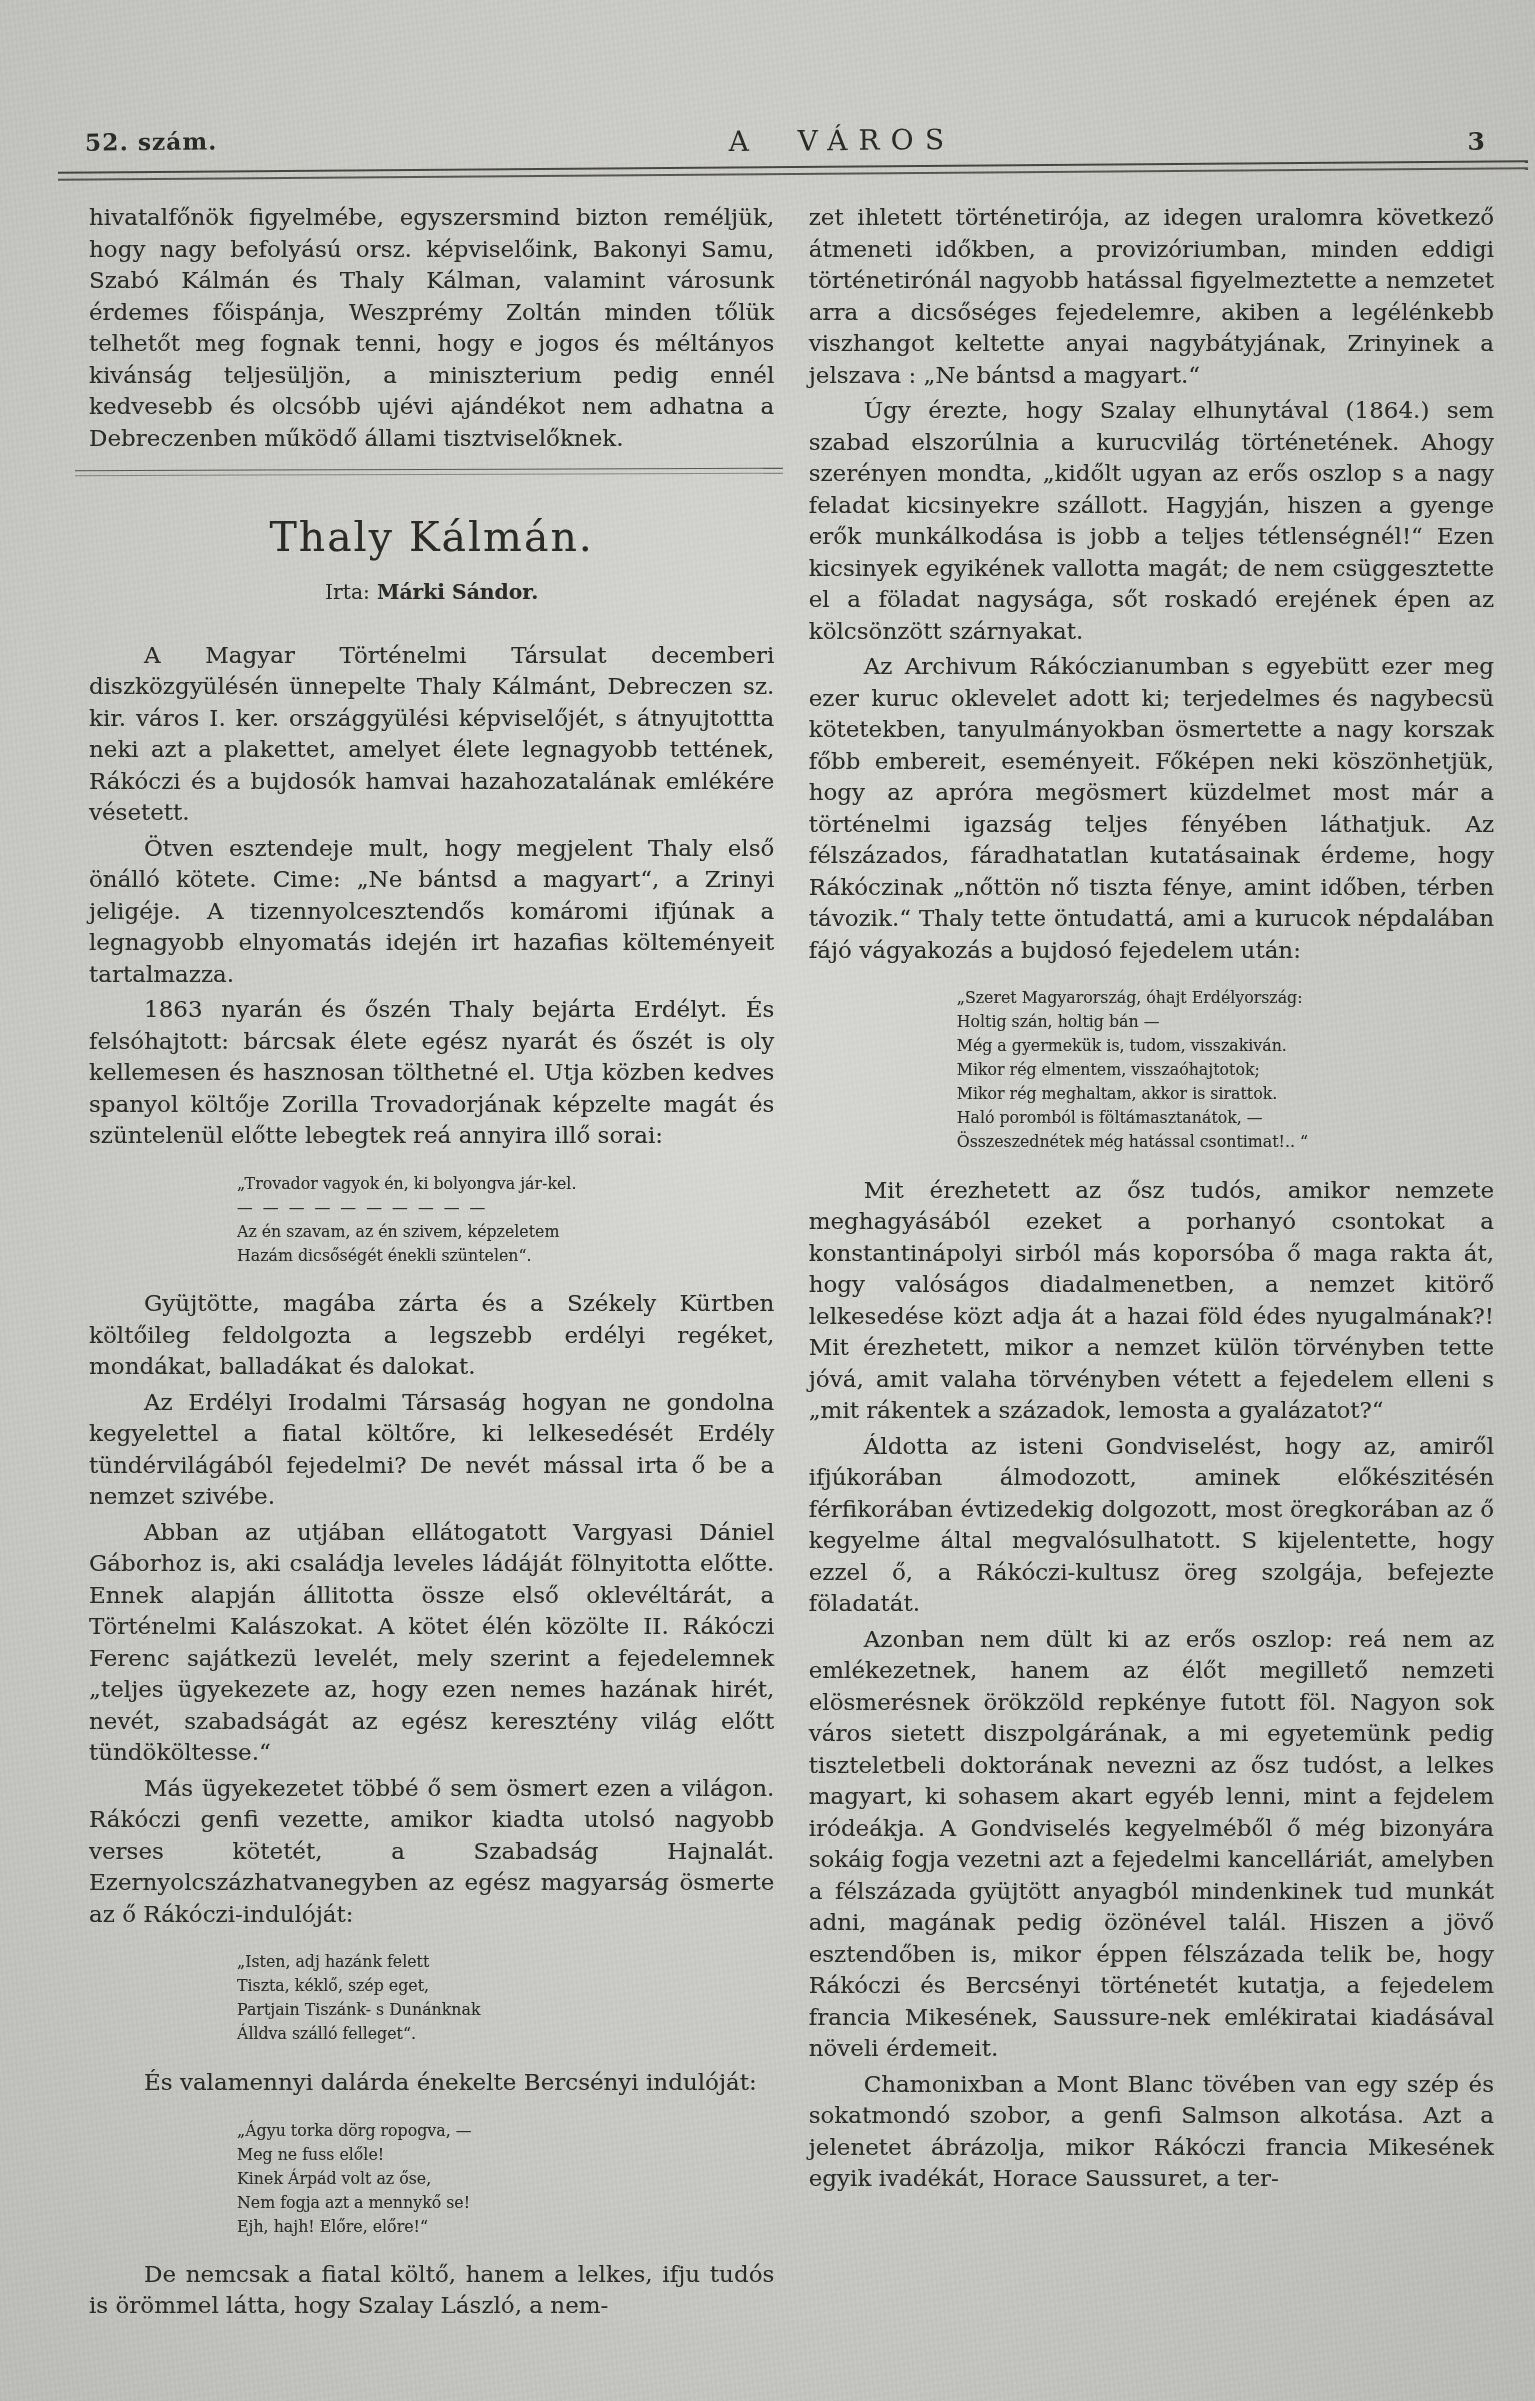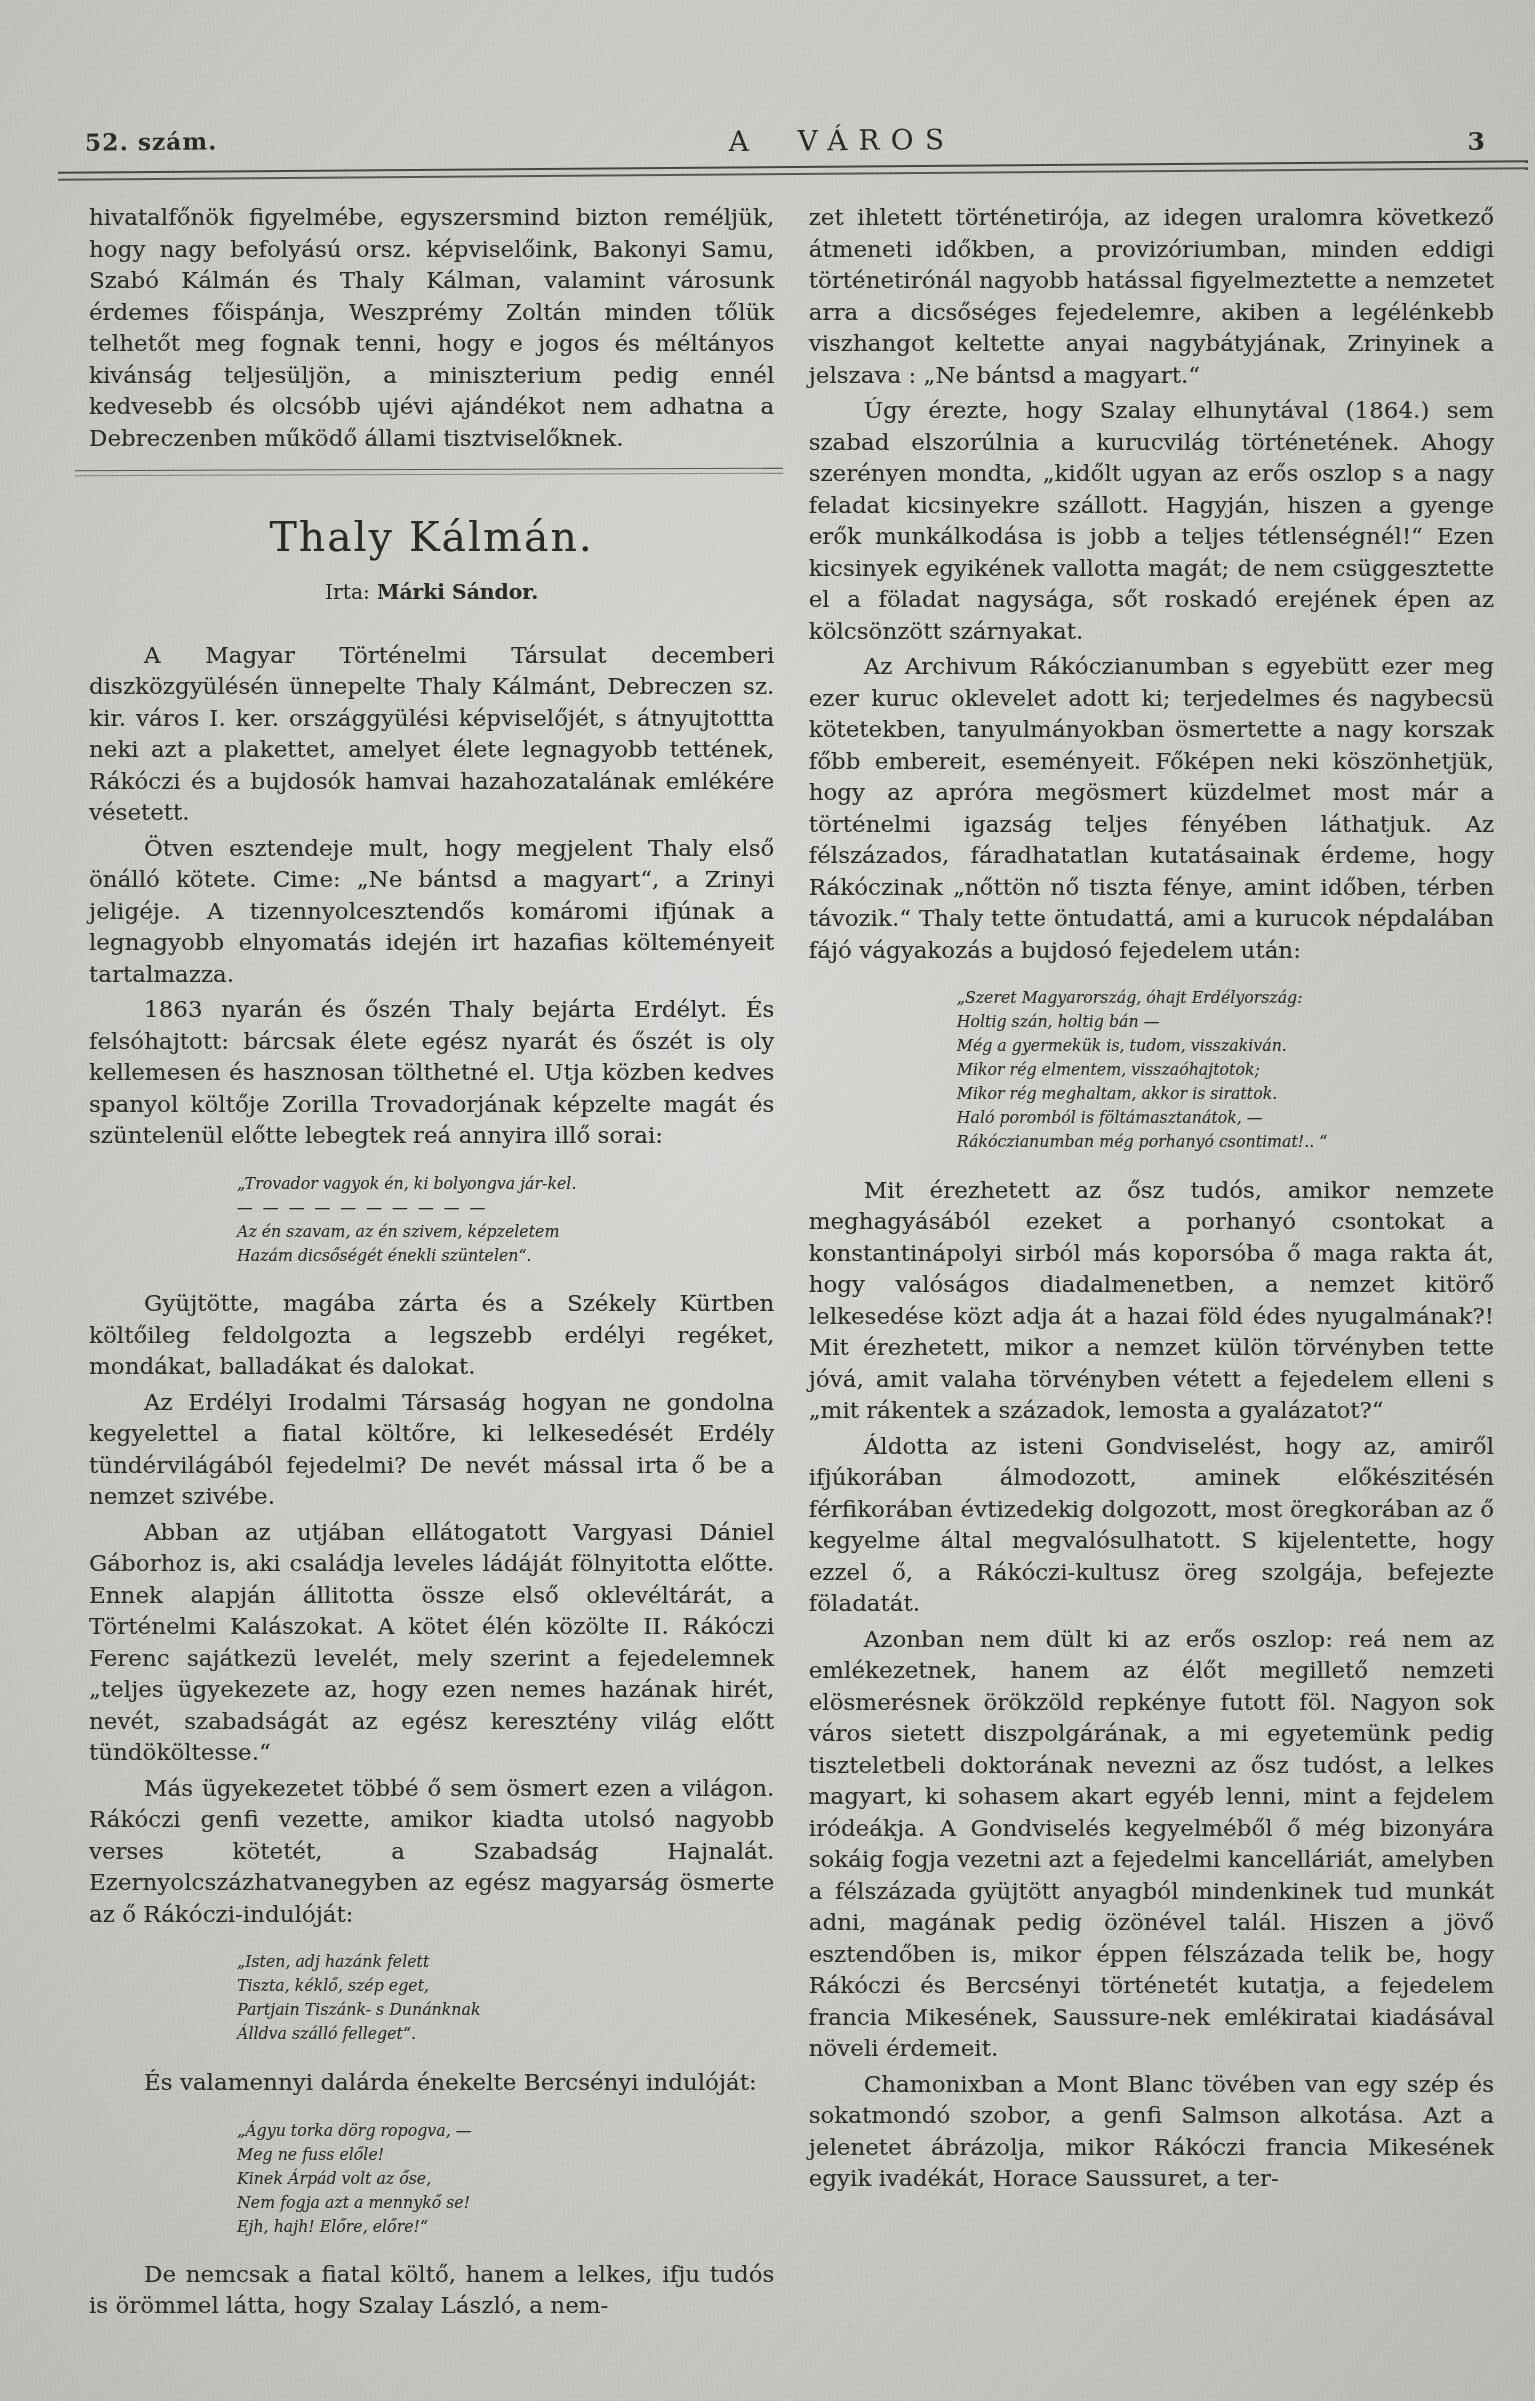--- a/index.html
+++ b/index.html
@@ -36,21 +36,21 @@
     height:3.6px;margin:15.2px -4.1px 1px -10.2px;
     border-top:1.5px solid rgba(48,46,40,0.75);
     border-bottom:1px solid rgba(48,46,40,0.45);
     transform:rotate(-0.2deg);
   }
   .article-title{margin:38px 0 17.3px;text-align:center;text-indent:0;
     font-size:41px;font-weight:400;letter-spacing:2px;line-height:49px;}
   .byline{margin:0 0 34px;text-align:center;font-size:20.3px;line-height:26.4px;}
   .byline-author{font-weight:700;margin-left:7.1px;}
   .verse{margin:20.3px 0 20.3px 0;padding-left:152px;text-align:left;
-    font-size:15.8px;line-height:24px;font-style:italic;}
+    font-size:15.8px;line-height:24px;}
   .verse-line{white-space:pre-wrap;}
 </style>
 </head>
 <body>
 
 <div class="page">
   <div class="header">
     <span class="issue">52. szám.</span>
     <span class="masthead">A VÁROS</span>
     <span class="pagenum">3</span>
@@ -96,21 +96,21 @@
         <p class="para">zet ihletett történetirója, az idegen uralomra következő átmeneti időkben, a provizóriumban, minden eddigi történetirónál nagyobb hatással figyelmeztette a nemzetet arra a dicsőséges fejedelemre, akiben a legélénkebb viszhangot keltette anyai nagybátyjának, Zrinyinek a jelszava : „Ne bántsd a magyart.“</p>
         <p class="para indent">Úgy érezte, hogy Szalay elhunytával (1864.) sem szabad elszorúlnia a kurucvilág történetének. Ahogy szerényen mondta, „kidőlt ugyan az erős oszlop s a nagy feladat kicsinyekre szállott. Hagyján, hiszen a gyenge erők munkálkodása is jobb a teljes tétlenségnél!“ Ezen kicsinyek egyikének vallotta magát; de nem csüggesztette el a föladat nagysága, sőt roskadó erejének épen az kölcsönzött szárnyakat.</p>
         <p class="para indent">Az Archivum Rákóczianumban s egyebütt ezer meg ezer kuruc oklevelet adott ki; terjedelmes és nagybecsü kötetekben, tanyulmányokban ösmertette a nagy korszak főbb embereit, eseményeit. Főképen neki köszönhetjük, hogy az apróra megösmert küzdelmet most már a történelmi igazság teljes fényében láthatjuk. Az félszázados, fáradhatatlan kutatásainak érdeme, hogy Rákóczinak „nőttön nő tiszta fénye, amint időben, térben távozik.“ Thaly tette öntudattá, ami a kurucok népdalában fájó vágyakozás a bujdosó fejedelem után:</p>
         <div class="verse">
           <div class="verse-line">„Szeret Magyarország, óhajt Erdélyország:</div>
           <div class="verse-line">Holtig szán, holtig bán —</div>
           <div class="verse-line">Még a gyermekük is, tudom, visszakiván.</div>
           <div class="verse-line">Mikor rég elmentem, visszaóhajtotok;</div>
           <div class="verse-line">Mikor rég meghaltam, akkor is sirattok.</div>
           <div class="verse-line">Haló poromból is föltámasztanátok, —</div>
-          <div class="verse-line">Rákóczianumban még porhanyó csontimat!.. “</div>
+          <div class="verse-line">Összeszednétek még hatással csontimat!.. “</div>
         </div>
         <p class="para indent">Mit érezhetett az ősz tudós, amikor nemzete meghagyásából ezeket a porhanyó csontokat a konstantinápolyi sirból más koporsóba ő maga rakta át, hogy valóságos diadalmenetben, a nemzet kitörő lelkesedése közt adja át a hazai föld édes nyugalmának?! Mit érezhetett, mikor a nemzet külön törvényben tette jóvá, amit valaha törvényben vétett a fejedelem elleni s „mit rákentek a századok, lemosta a gyalázatot?“</p>
         <p class="para indent">Áldotta az isteni Gondviselést, hogy az, amiről ifjúkorában álmodozott, aminek előkészitésén férfikorában évtizedekig dolgozott, most öregkorában az ő kegyelme által megvalósulhatott. S kijelentette, hogy ezzel ő, a Rákóczi-kultusz öreg szolgája, befejezte föladatát.</p>
         <p class="para indent">Azonban nem dült ki az erős oszlop: reá nem az emlékezetnek, hanem az élőt megillető nemzeti elösmerésnek örökzöld repkénye futott föl. Nagyon sok város sietett diszpolgárának, a mi egyetemünk pedig tiszteletbeli doktorának nevezni az ősz tudóst, a lelkes magyart, ki sohasem akart egyéb lenni, mint a fejdelem iródeákja. A Gondviselés kegyelméből ő még bizonyára sokáig fogja vezetni azt a fejedelmi kancelláriát, amelyben a félszázada gyüjtött anyagból mindenkinek tud munkát adni, magának pedig özönével talál. Hiszen a jövő esztendőben is, mikor éppen félszázada telik be, hogy Rákóczi és Bercsényi történetét kutatja, a fejedelem francia Mikesének, Saussure-nek emlékiratai kiadásával növeli érdemeit.</p>
         <p class="para indent">Chamonixban a Mont Blanc tövében van egy szép és sokatmondó szobor, a genfi Salmson alkotása. Azt a jelenetet ábrázolja, mikor Rákóczi francia Mikesének egyik ivadékát, Horace Saussuret, a ter-</p>
       </div>
   </div>
 </div>
 
 

